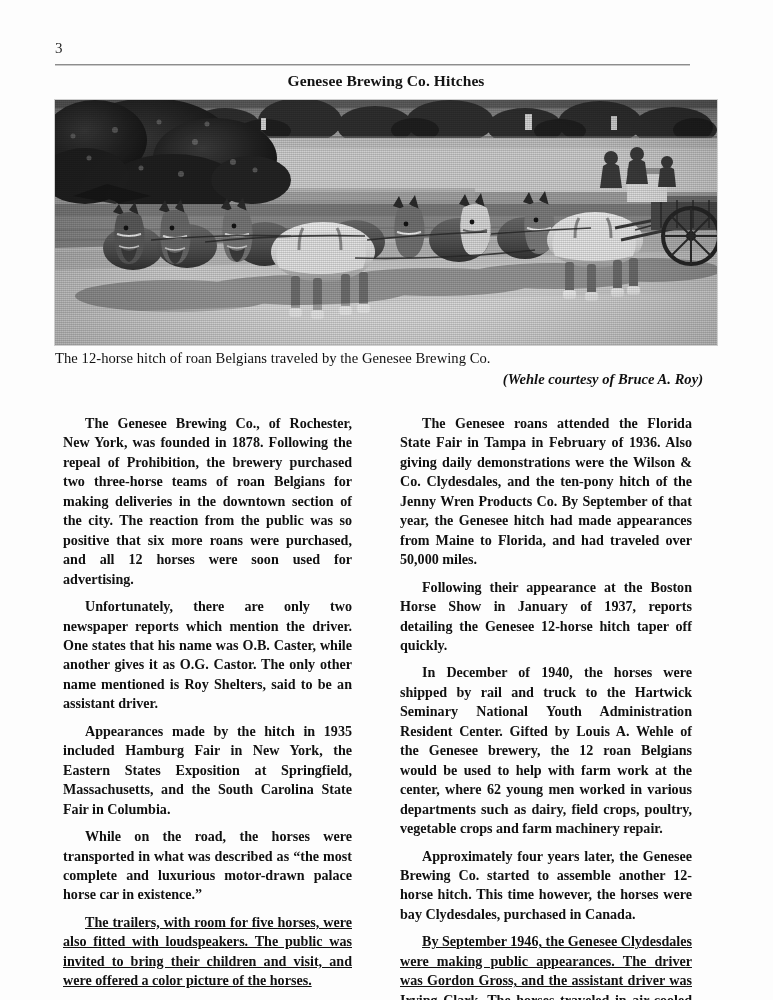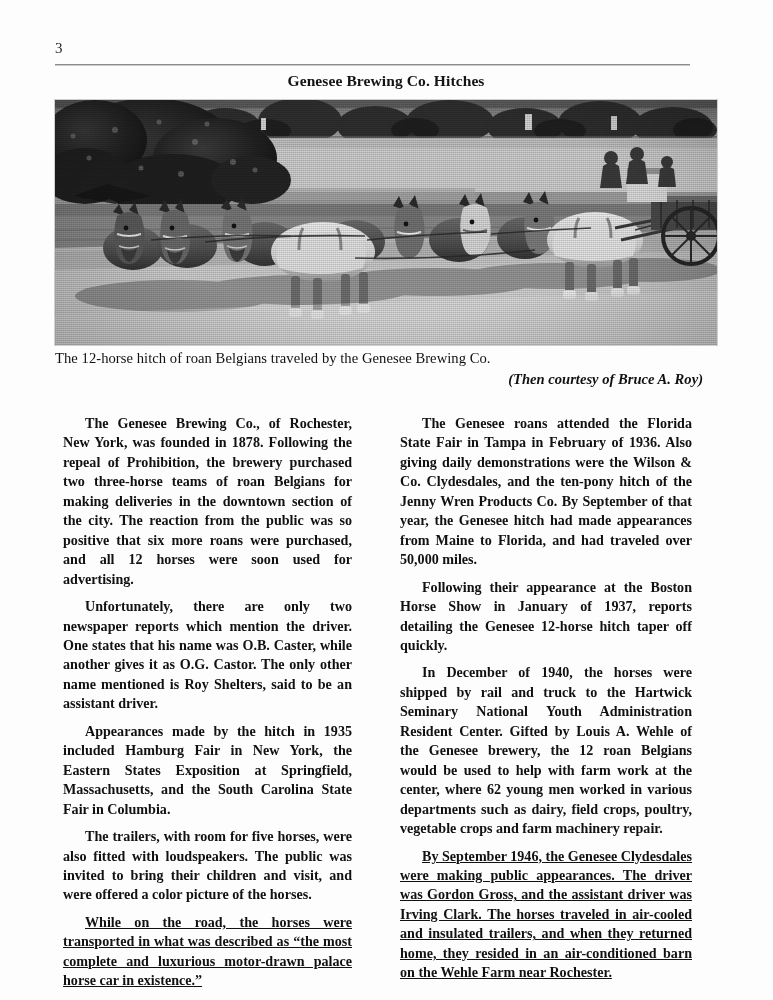--- a/index.html
+++ b/index.html
@@ -409,29 +409,30 @@
         </g>
       </g>
 
       <path d="M0 214 L662 190 L662 245 L0 245 Z" fill="#e0e0e0" opacity=".45"></path>
     </svg>
     <div class="grain"></div>
     <div class="vignette"></div>
   </div>
 
   <div class="caption">The 12-horse hitch of roan Belgians traveled by the Genesee Brewing Co.</div>
-  <div class="credit">(Then courtesy of Bruce A. Roy)</div>
+  <div class="credit">(Wehle courtesy of Bruce A. Roy)</div>
 
   <div class="col col-left">
       <p>The Genesee Brewing Co., of Rochester, New York, was founded in 1878. Following the repeal of Prohibition, the brewery purchased two three-horse teams of roan Belgians for making deliveries in the downtown section of the city. The reaction from the public was so positive that six more roans were purchased, and all 12 horses were soon used for advertising.</p>
       <p>Unfortunately, there are only two newspaper reports which mention the driver. One states that his name was O.B. Caster, while another gives it as O.G. Castor. The only other name mentioned is Roy Shelters, said to be an assistant driver.</p>
       <p>Appearances made by the hitch in 1935 included Hamburg Fair in New York, the Eastern States Exposition at Springfield, Massachusetts, and the South Carolina State Fair in Columbia.</p>
+      <p>While on the road, the horses were transported in what was described as “the most complete and luxurious motor-drawn palace horse car in existence.”</p>
       <p>The trailers, with room for five horses, were also fitted with loudspeakers. The public was invited to bring their children and visit, and were offered a color picture of the horses.</p>
-      <p>While on the road, the horses were transported in what was described as “the most complete and luxurious motor-drawn palace horse car in existence.”</p>
     </div>
   <div class="col col-right">
       <p>The Genesee roans attended the Florida State Fair in Tampa in February of 1936. Also giving daily demonstrations were the Wilson &amp; Co. Clydesdales, and the ten-pony hitch of the Jenny Wren Products Co. By September of that year, the Genesee hitch had made appearances from Maine to Florida, and had traveled over 50,000 miles.</p>
       <p>Following their appearance at the Boston Horse Show in January of 1937, reports detailing the Genesee 12-horse hitch taper off quickly.</p>
       <p>In December of 1940, the horses were shipped by rail and truck to the Hartwick Seminary National Youth Administration Resident Center. Gifted by Louis A. Wehle of the Genesee brewery, the 12 roan Belgians would be used to help with farm work at the center, where 62 young men worked in various departments such as dairy, field crops, poultry, vegetable crops and farm machinery repair.</p>
+      <p>Approximately four years later, the Genesee Brewing Co. started to assemble another 12-horse hitch. This time however, the horses were bay Clydesdales, purchased in Canada.</p>
       <p>By September 1946, the Genesee Clydesdales were making public appearances. The driver was Gordon Gross, and the assistant driver was Irving Clark. The horses traveled in air-cooled and insulated trailers, and when they returned home, they resided in an air-conditioned barn on the Wehle Farm near Rochester.</p>
     </div>
 
 </div>
 
 </body></html>

